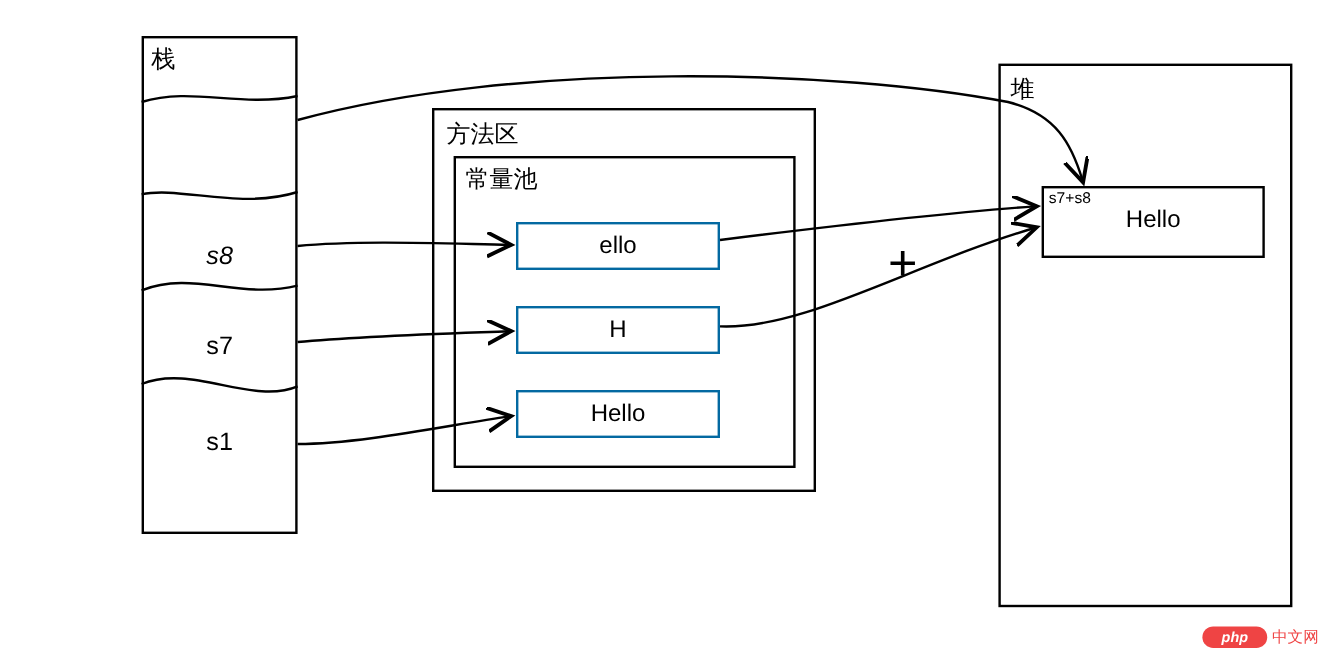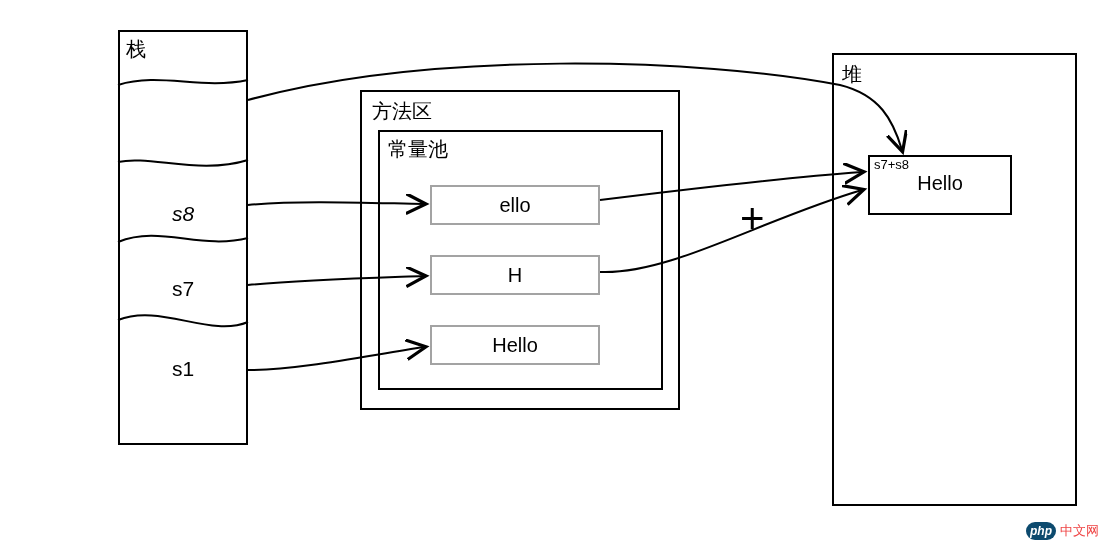--- a/index.html
+++ b/index.html
@@ -42,21 +42,21 @@
     }
     .heap-box {
       left: 832px;
       top: 53px;
       width: 245px;
       height: 453px;
     }
     .heap-obj-box {
       left: 868px;
       top: 155px;
-      width: 144px;
+      width: 186px;
       height: 60px;
       text-align: center;
       padding-top: 0px;
     }
     .heap-note {
       font-size: 13px;
       text-align: left;
       padding-left: 4px;
     }
     .heap-value {
@@ -68,21 +68,21 @@
     }
     .cell-label {
       position: absolute;
       font-size: 21px;
       left: 0;
       width: 100%;
       text-align: center;
     }
     .pool-cell {
       position: absolute;
-      border: 2px solid #a3a3a3;
+      border: 2px solid #0369a1;
       width: 170px;
       height: 40px;
       font-size: 20px;
       text-align: center;
       line-height: 36px;
     }
     .plus {
       position: absolute;
       font-size: 42px;
       left: 740px;
@@ -91,25 +91,25 @@
     }
     .watermark {
       position: absolute;
       right: 0;
       bottom: 12px;
       display: flex;
       align-items: center;
       gap: 4px;
     }
     .wm-badge {
-      background: #0c4a6e;
+      background: #ef4444;
       color: #fff;
       font-weight: bold;
       font-size: 12px;
-      padding: 2px 4px;
+      padding: 2px 16px;
       border-radius: 10px;
       font-style: italic;
     }
     .wm-text {
       font-size: 13px;
       color: #ef4444;
     }
     svg.arrows {
       position: absolute;
       top: 0; left: 0;

